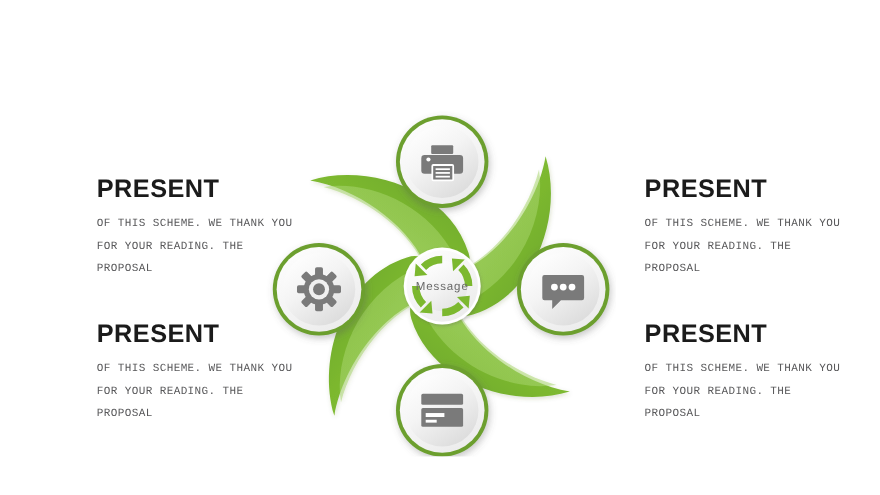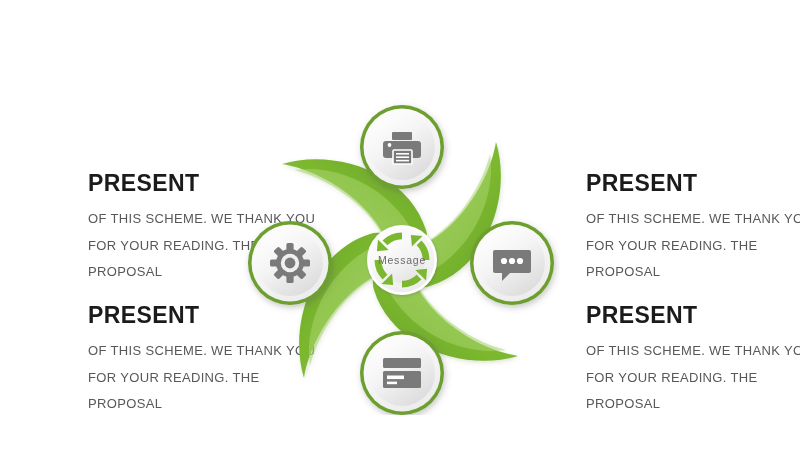--- a/index.html
+++ b/index.html
@@ -33,26 +33,26 @@
   .tb-tr { left: 586px; top: 160px; }
   .tb-bl { left: 88px;  top: 292px; }
   .tb-br { left: 586px; top: 292px; }
 
   .tb-title {
     font-family: "Liberation Sans", sans-serif;
     font-size: 23px;
     font-weight: bold;
     letter-spacing: 0.4px;
     color: #1b1b1b;
-    margin: 12px 0 11px 0;
+    margin: 0 0 11px 0;
     line-height: 1;
   }
   .tb-body {
-    font-family: Liberation Sans, sans-serif;
-    font-size: 13px;
+    font-family: Liberation Mono, monospace;
+    font-size: 10px;
     letter-spacing: 0.35px;
     color: #58585a;
     line-height: 2.05;
     margin: 0;
     white-space: pre-line;
   }
 
   
   #graphic {
     position: absolute;

